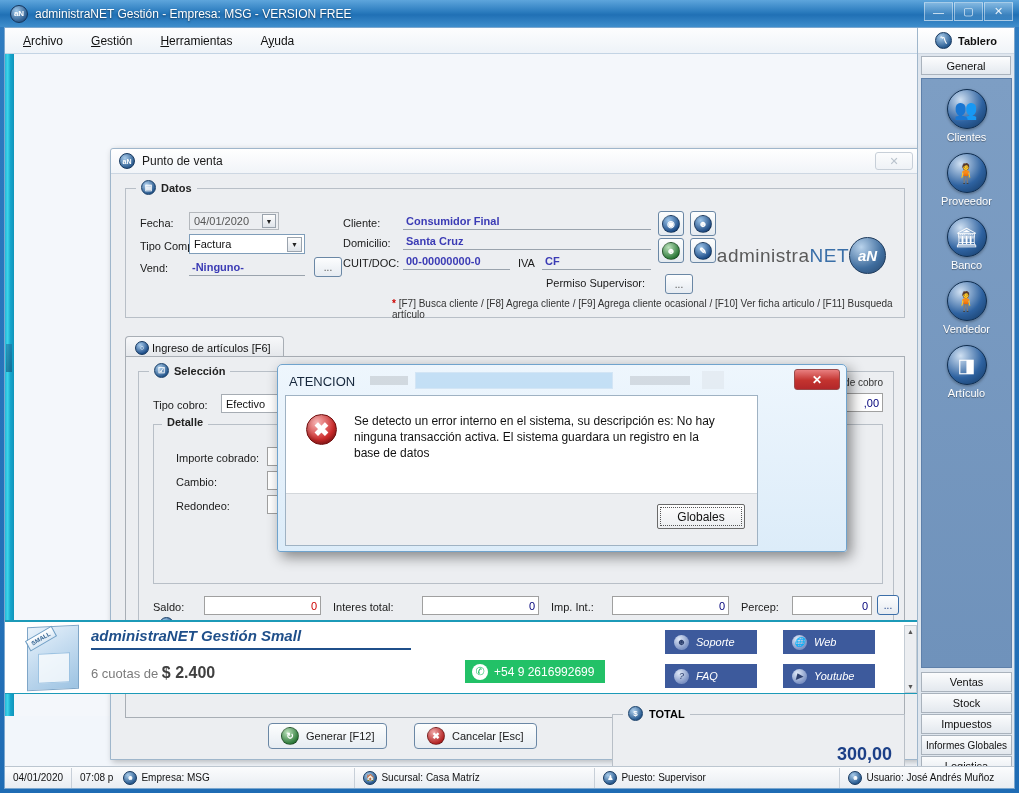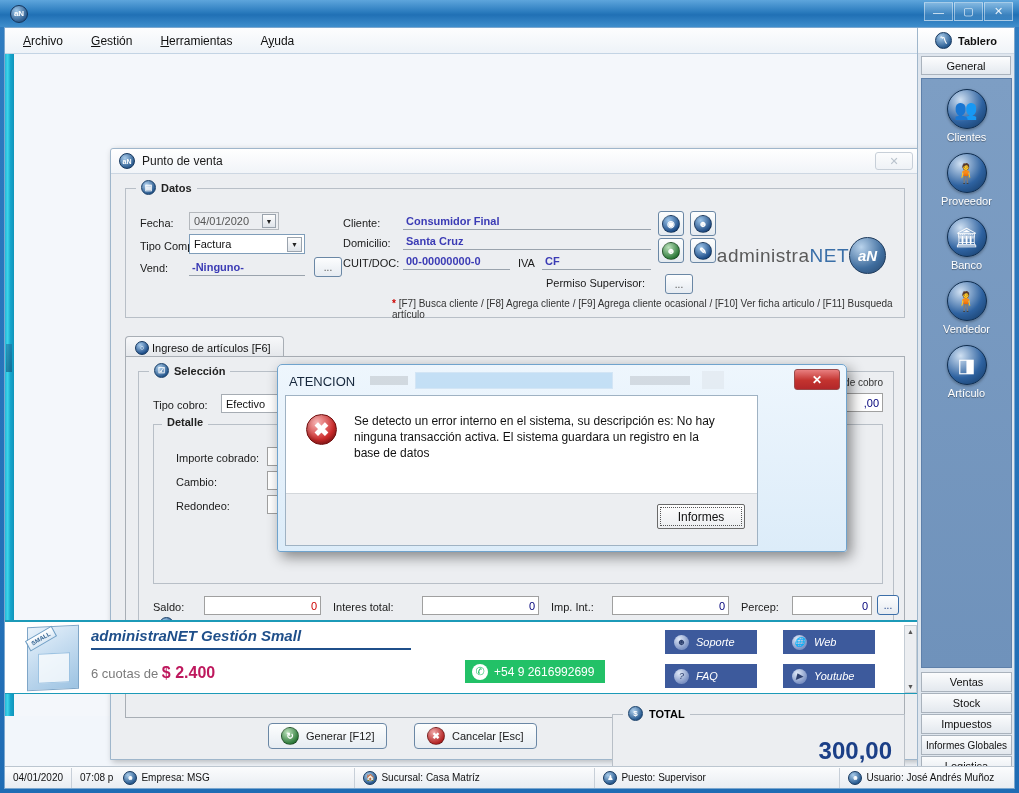--- a/index.html
+++ b/index.html
@@ -237,21 +237,21 @@
   }
 
   #total-box {
     position: absolute; left: 542px; top: 630px; width: 255px; height: 55px;
     border: 1px solid #b8bfc7; background: #eceef1;
   }
   #total-box .legend { position:absolute; top:-9px; left: 10px; background:#eceef1; padding:0 5px;
     display:flex; align-items:center; gap:6px; font-size:11px; font-weight:bold; }
   #total-val {
     position: absolute; right: 12px; bottom: 4px;
-    font-size: 24px; font-weight: bold; color: #1b3f87; margin-top: 8px;
+    font-size: 18px; font-weight: bold; color: #1b3f87; margin-top: 8px;
   }
 
   
   #dlg {
     position: absolute; left: 272px; top: 310px;
     width: 570px; height: 188px;
     background: linear-gradient(to bottom,#eef6fd,#dcecf9);
     border: 1px solid #6fa3cd;
     border-radius: 5px 5px 3px 3px;
     box-shadow: 4px 5px 14px rgba(0,0,0,.45);
@@ -370,21 +370,21 @@
     font-size: 6px; color: #2a5c8c; font-weight: bold;
     display: flex; align-items: center; justify-content: center;
   }
   #ad-box .pg { position:absolute; left: 10px; top: 26px; width: 32px; height: 30px; background: rgba(255,255,255,.75); border:1px solid #9dc3e2;}
   #ad-title {
     position: absolute; left: 86px; top: 5px;
     font-size: 15px; font-weight: bold; font-style: italic; color: #1f4f8a;
   }
   #ad-rule { position: absolute; left: 86px; top: 26px; width: 320px; height: 2px; background: #1f4f8a; }
   #ad-price { position: absolute; left: 86px; top: 42px; font-size: 13px; color: #7b7b7b; }
-  #ad-price b { color: #be185d; font-size: 16px; }
+  #ad-price b { color: #404040; font-size: 16px; }
   #wa {
     position: absolute; left: 460px; top: 38px; height: 23px;
     background: #22c167; color: #fff;
     display: flex; align-items: center; gap: 6px; padding: 0 11px 0 7px;
     font-size: 12px;
   }
   #wa .wicon {
     width: 16px; height: 16px; border-radius: 50%; background: #fff; color: #22c167;
     display: flex; align-items: center; justify-content: center; font-size: 11px;
   }
@@ -418,20 +418,21 @@
     display: flex; align-items: center; justify-content: center;
   }
 </style>
 </head>
 <body>
 
 <div id="app-window">
 
   <div id="titlebar">
     <div class="tb-icon">aN</div>
+    <div class="tb-title">administraNET Gestión - Empresa: MSG - VERSION FREE</div>
     <div id="win-buttons">
       <div>—</div>
       <div>▢</div>
       <div class="close">✕</div>
     </div>
   </div>
 
   <div id="client">
 
     <div id="menubar">
@@ -649,21 +650,21 @@
         <div id="dlg-ghost2"></div>
         <div id="dlg-ghost3"></div>
         <div id="dlg-ghost4"></div>
         <div id="dlg-close">✕</div>
         <div id="dlg-inner">
           <div id="dlg-msgarea">
             <div id="dlg-erricon">✖</div>
             <div id="dlg-text">Se detecto un error interno en el sistema, su descripción es: No hay ninguna transacción activa. El sistema guardara un registro en la base de datos</div>
           </div>
           <div id="dlg-btnbar">
-            <div id="dlg-ok">Informes</div>
+            <div id="dlg-ok">Globales</div>
           </div>
         </div>
       </div>
 
       <div id="adpanel">
         <div id="ad-box">
           <div class="tag">SMALL</div>
           <div class="pg"></div>
         </div>
         <div id="ad-title">administraNET Gestión Small</div>

